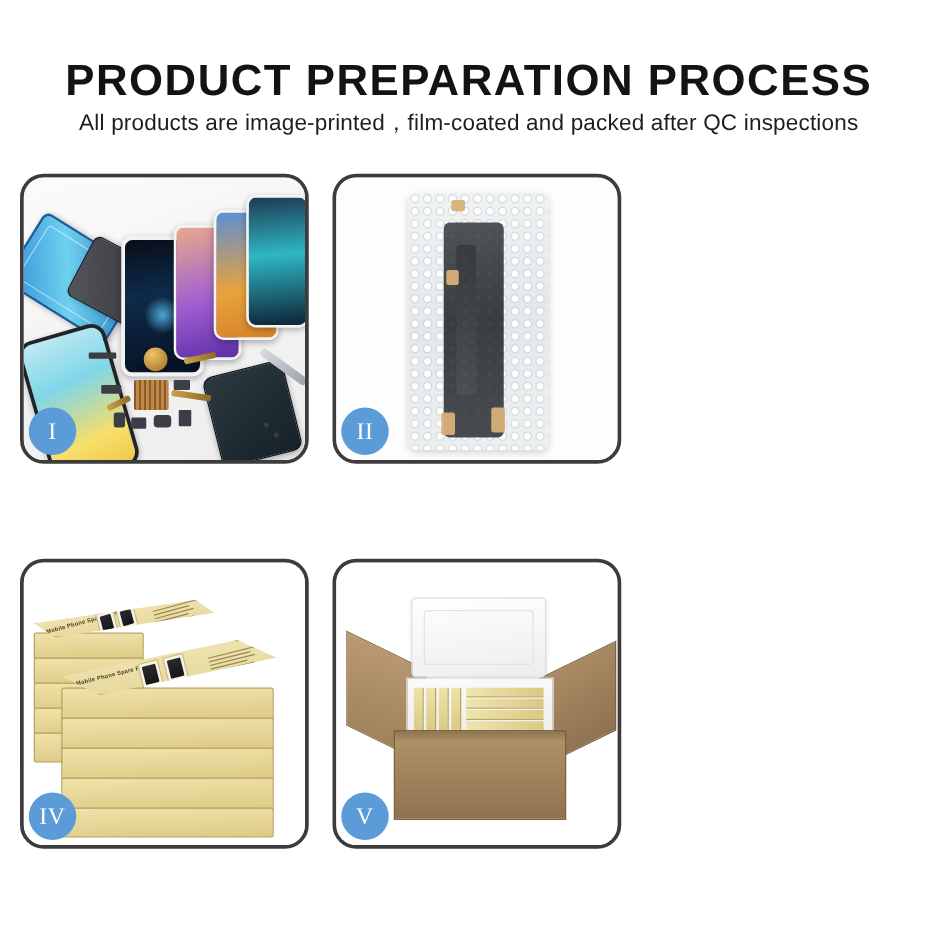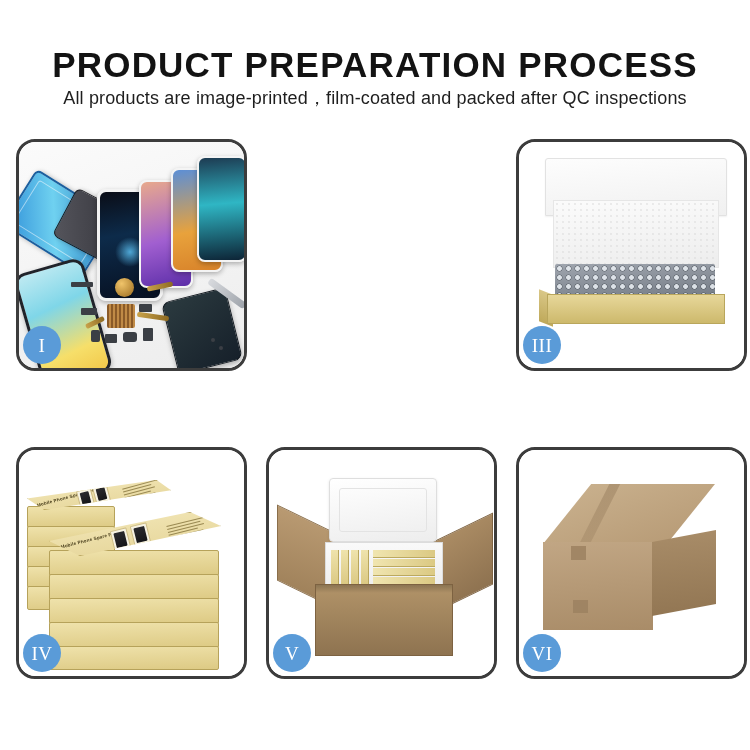--- a/index.html
+++ b/index.html
@@ -209,31 +209,33 @@
         <div class="flex" style="left:128px;top:142px;width:26px;transform:rotate(-12deg);"></div>
         <div class="flex" style="left:118px;top:172px;width:32px;transform:rotate(8deg);"></div>
         <div class="flex" style="left:66px;top:178px;width:20px;transform:rotate(-26deg);"></div>
         <div class="tool"></div>
         <div class="chip" style="left:192px;top:196px;width:4px;height:4px;border-radius:50%;"></div>
         <div class="chip" style="left:200px;top:204px;width:4px;height:4px;border-radius:50%;"></div>
       </div>
       <div class="badge">I</div>
     </div>
 
-
-    <div class="panel r0 c2">
-      <div class="stage p3">
-        <div class="k3lid"></div>
-        <div class="k3foam"></div>
-        <div class="k3bub"></div>
-        <div class="k3side"></div>
-        <div class="k3front"></div>
+    <div class="panel r0 c1">
+      <div class="stage p2">
+        <div class="bwrap">
+          <div class="lcd"></div>
+          <div class="tape" style="left:34px;top:6px;width:11px;height:9px;"></div>
+          <div class="tape" style="left:30px;top:62px;width:10px;height:12px;"></div>
+          <div class="tape" style="left:26px;top:176px;width:11px;height:18px;"></div>
+          <div class="tape" style="left:66px;top:172px;width:11px;height:20px;"></div>
+        </div>
       </div>
-      <div class="badge">III</div>
+      <div class="badge">II</div>
     </div>
+
 
     <div class="panel r1 c0">
       <div class="stage p4">
 
         <div class="kbox" style="left:8px;top:56px;width:86px;height:20px;"></div>
         <div class="kbox" style="left:8px;top:76px;width:86px;height:20px;"></div>
         <div class="kbox" style="left:8px;top:96px;width:86px;height:20px;"></div>
         <div class="kbox" style="left:8px;top:116px;width:86px;height:20px;"></div>
         <div class="kbox" style="left:8px;top:136px;width:86px;height:22px;"></div>
 
@@ -298,26 +300,15 @@
           <u style="top:0"></u>
             <u style="top:9px"></u>
             <u style="top:18px"></u>
             <u style="top:27px"></u>
         </div>
         <div class="cbody"></div>
       </div>
       <div class="badge">V</div>
     </div>
 
-    <div class="panel r1 c2">
-      <div class="stage p6">
-        <div class="sTop"></div>
-        <div class="sSeam"></div>
-        <div class="sFrontL"></div>
-        <div class="sFrontR"></div>
-        <div class="sTapeA"></div>
-        <div class="sTapeB"></div>
-      </div>
-      <div class="badge">VI</div>
-    </div>
 
   </div>
 </div>
 
 </body></html>

